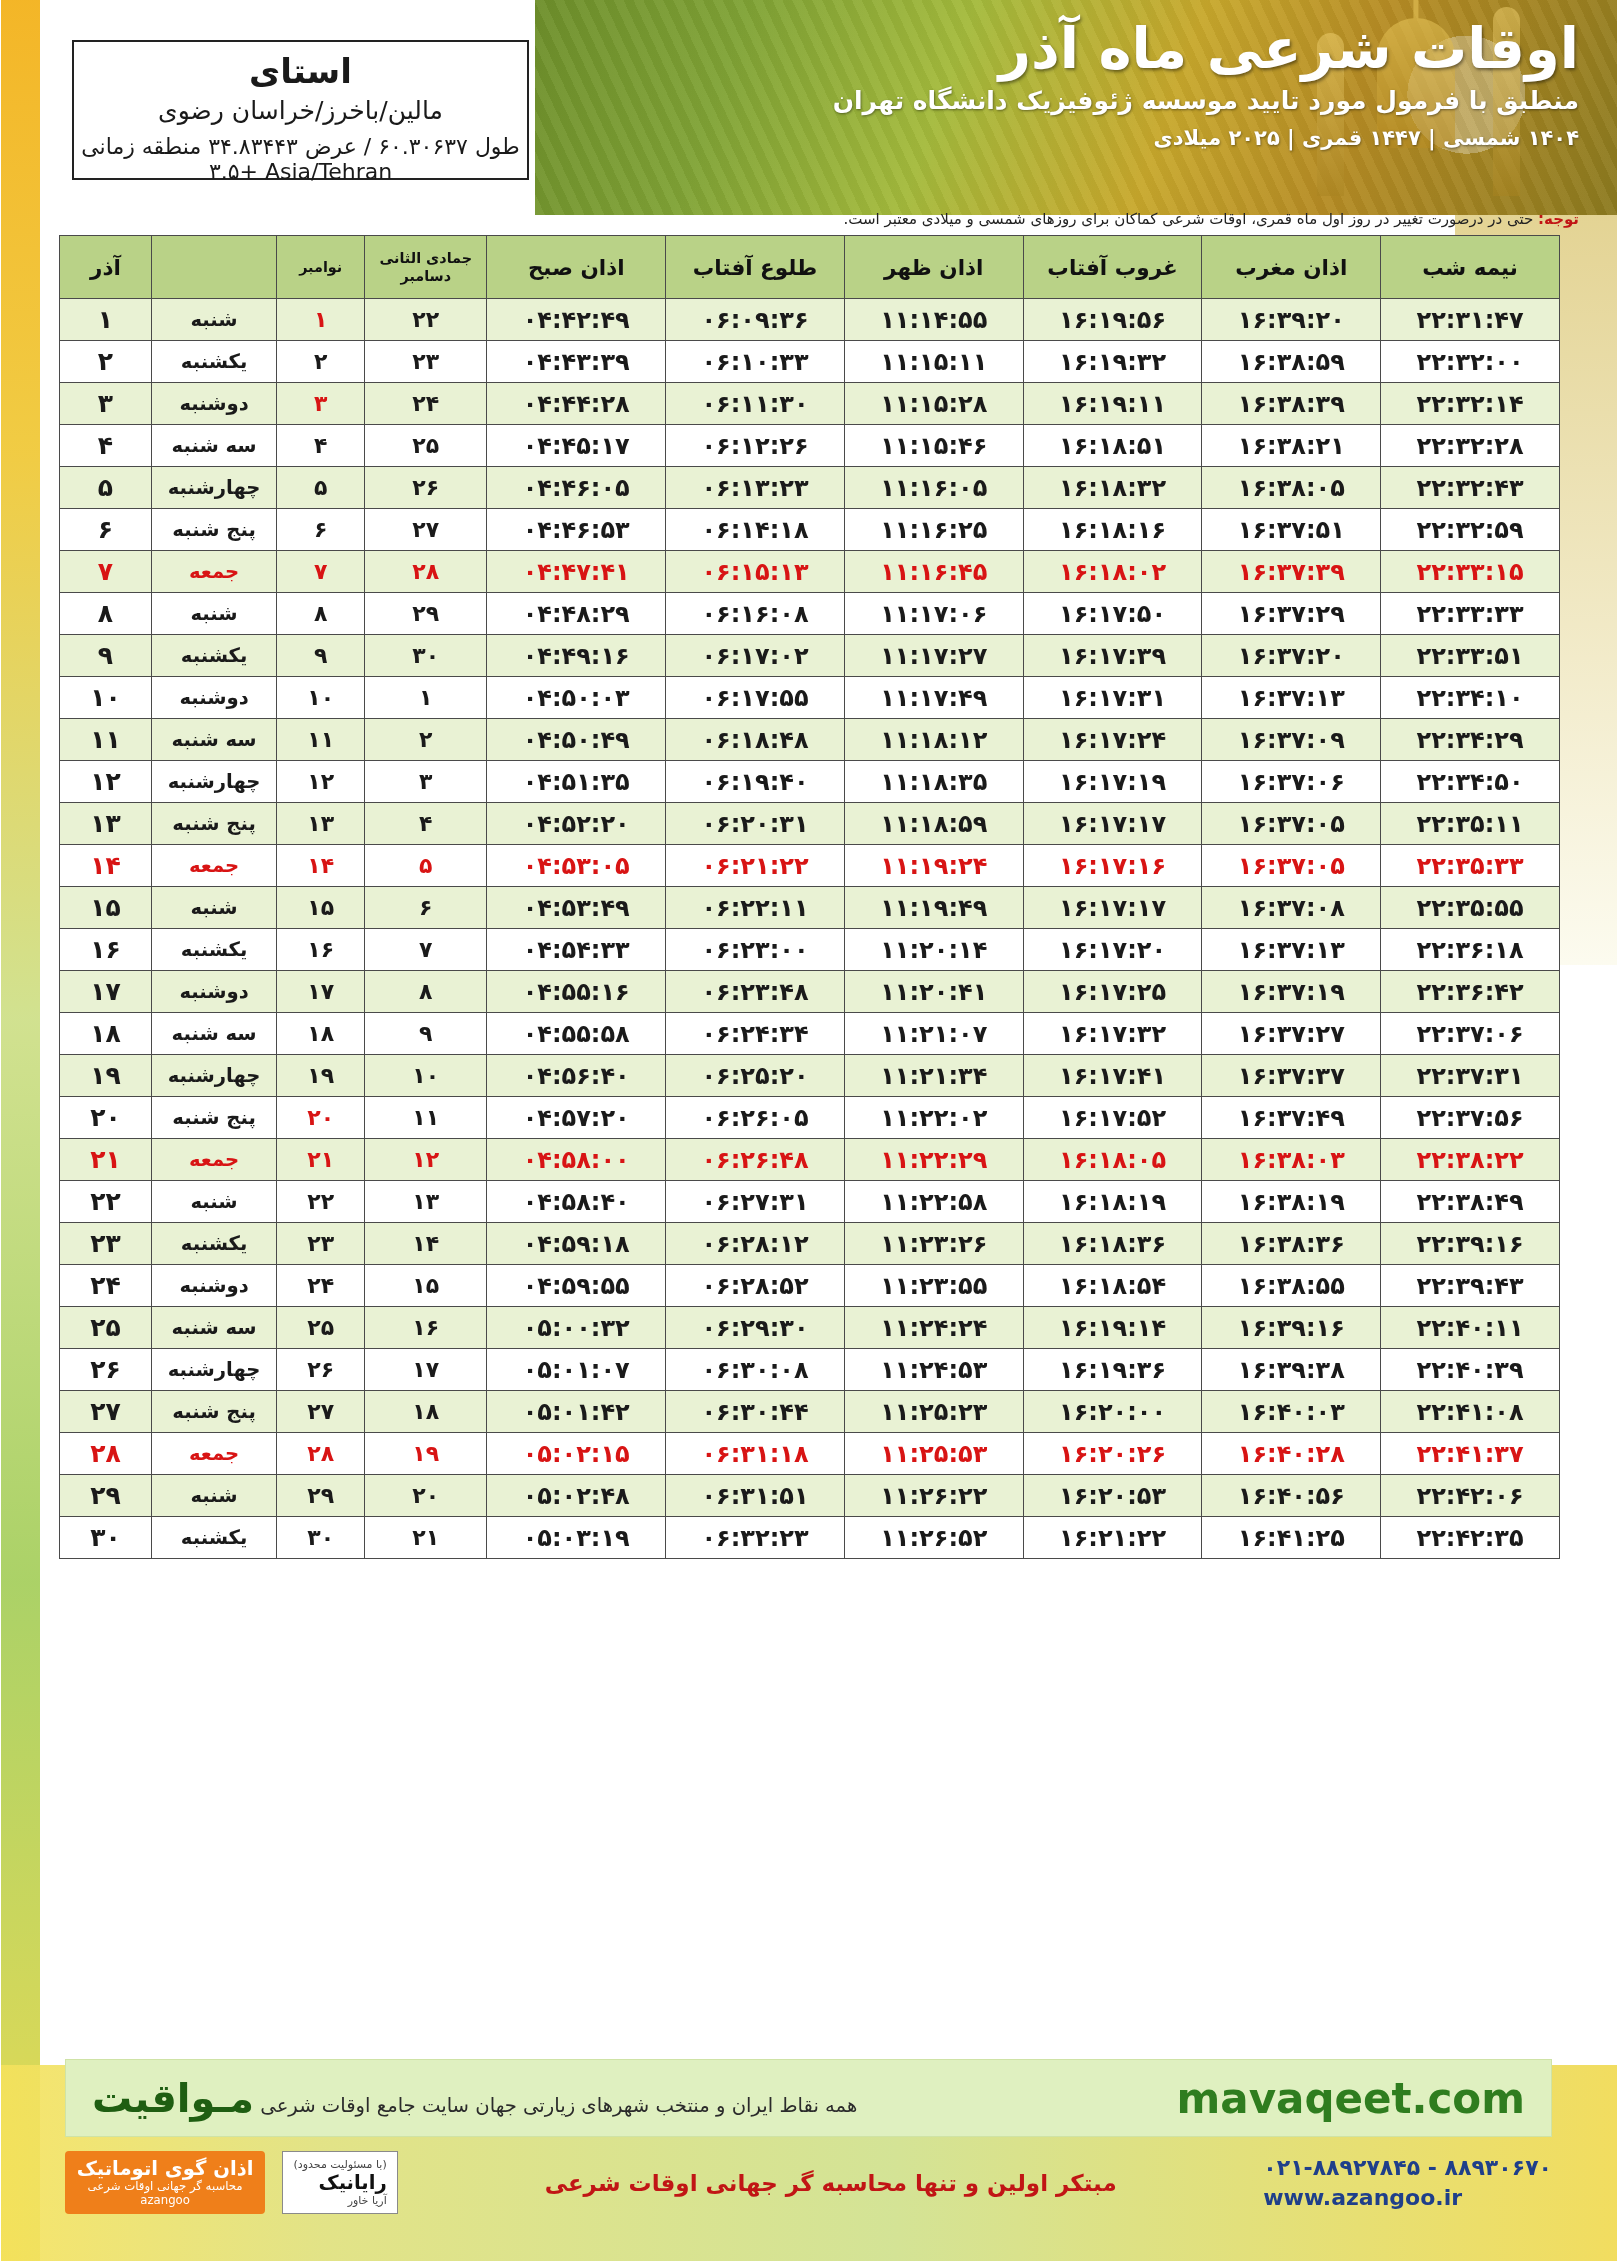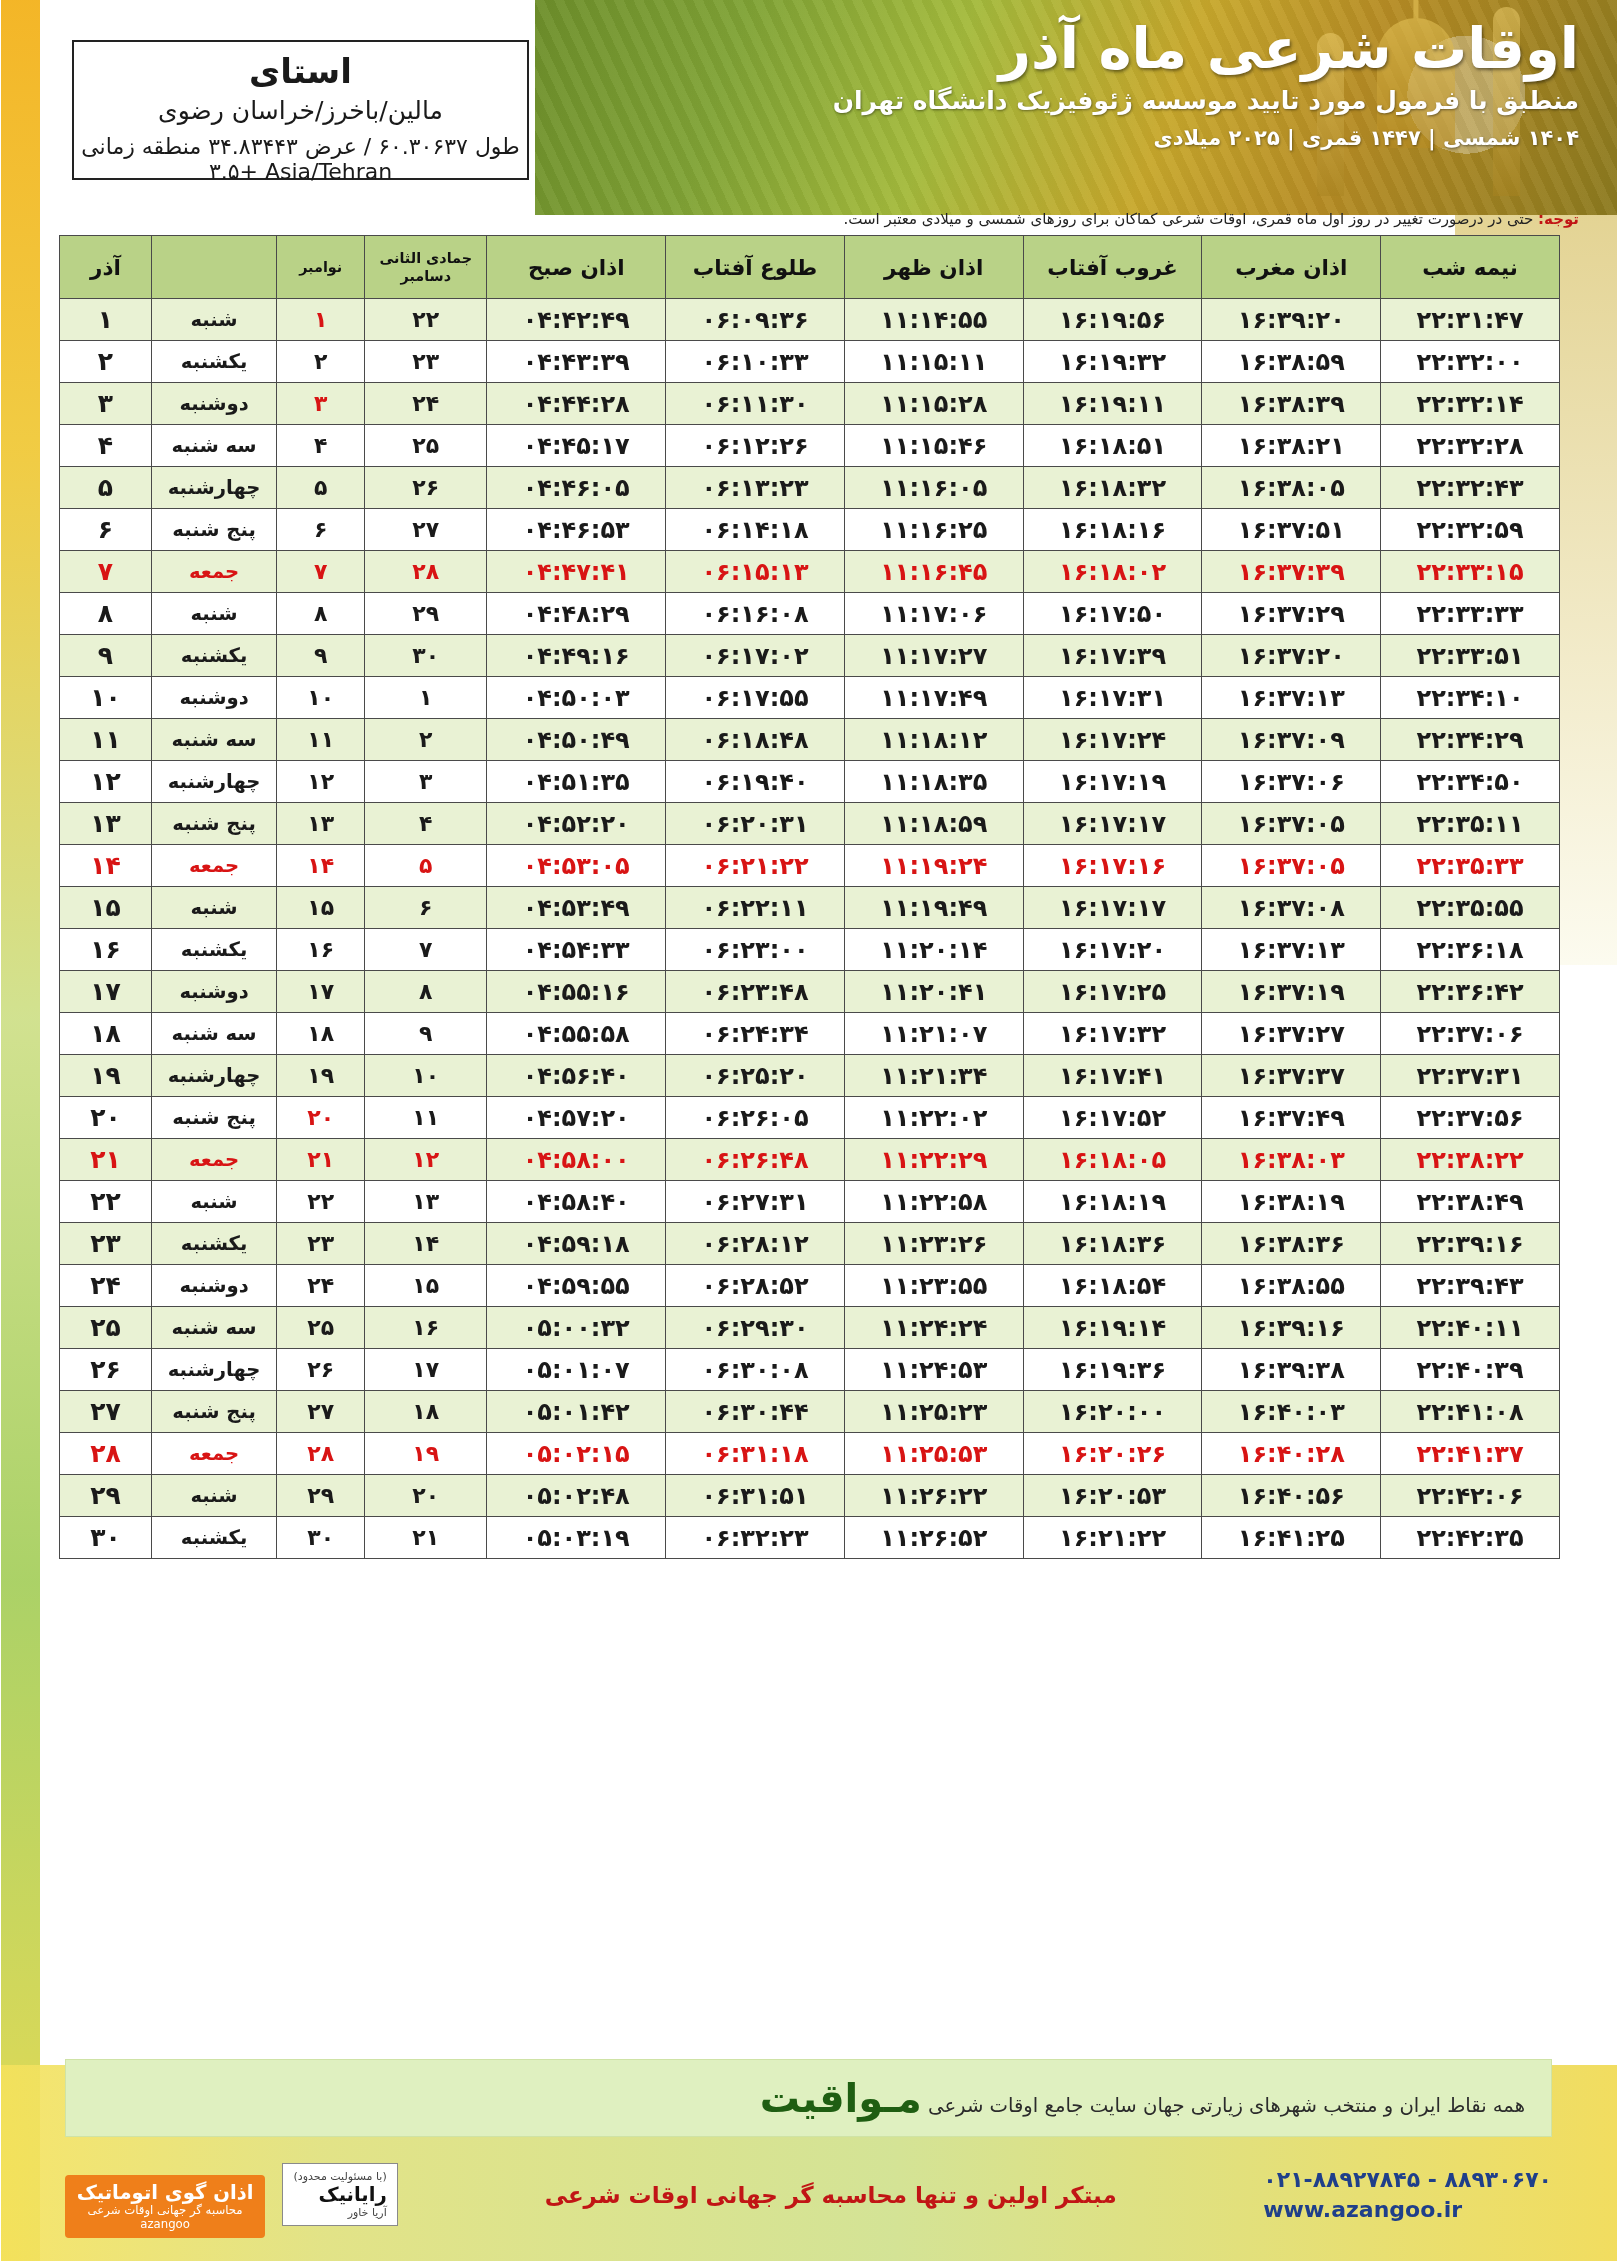--- a/index.html
+++ b/index.html
@@ -146,21 +146,21 @@
   }
   .foot-phone{font-size:22px;font-weight:bold;color:#1f3f8a;direction:ltr;line-height:1.35;}
   .foot-desc{font-size:23px;color:#c11515;text-align:center;line-height:1.4;font-weight:bold;}
   .foot-logos{display:flex;align-items:center;gap:17px;}
   .logo-box{
     border:1.3px solid #8a8a8a;padding:5.2px 10.4px;background:#fff;
     font-size:19.6px;font-weight:bold;color:#111;line-height:1.2;
   }
   .logo-orange{
     background:#ef7f1a;color:#fff;border:none;padding:6.5px 11.7px;border-radius:3.9px;
-    font-size:19.6px;font-weight:bold;text-align:center;line-height:1.15;margin-top:24px;
+    font-size:19.6px;font-weight:bold;text-align:center;line-height:1.15;
   }
   .logo-orange small{display:block;font-size:11.7px;font-weight:normal;}
   .logo-tiny{font-size:11px;font-weight:normal;color:#444;display:block;}
 </style>
 </head>
 <body>
 
 <div class="bg-left-strip"></div>
 <div class="bg-header"></div>
 <div class="minaret m1"></div>
@@ -576,20 +576,21 @@
         <td class="c-g">۲۱</td>
         <td class="c-g">۳۰</td>
         <td class="c-day">یکشنبه</td>
         <td class="c-num">۳۰</td>
       </tr>
     </tbody>
 </table>
 
 <div class="footer">
   <div class="foot-band">
+    <div class="foot-brand">mavaqeet.com</div>
     <div class="foot-ar">
       <span>همه نقاط ایران و منتخب شهرهای زیارتی جهان</span>
       <span>سایت جامع اوقات شرعی</span>
       <b>مـواقیت</b>
     </div>
   </div>
   <div class="foot-row2">
     <div class="foot-phone">
       <div>۰۲۱-۸۸۹۲۷۸۴۵ - ۸۸۹۳۰۶۷۰</div>
       <div>www.azangoo.ir</div>

